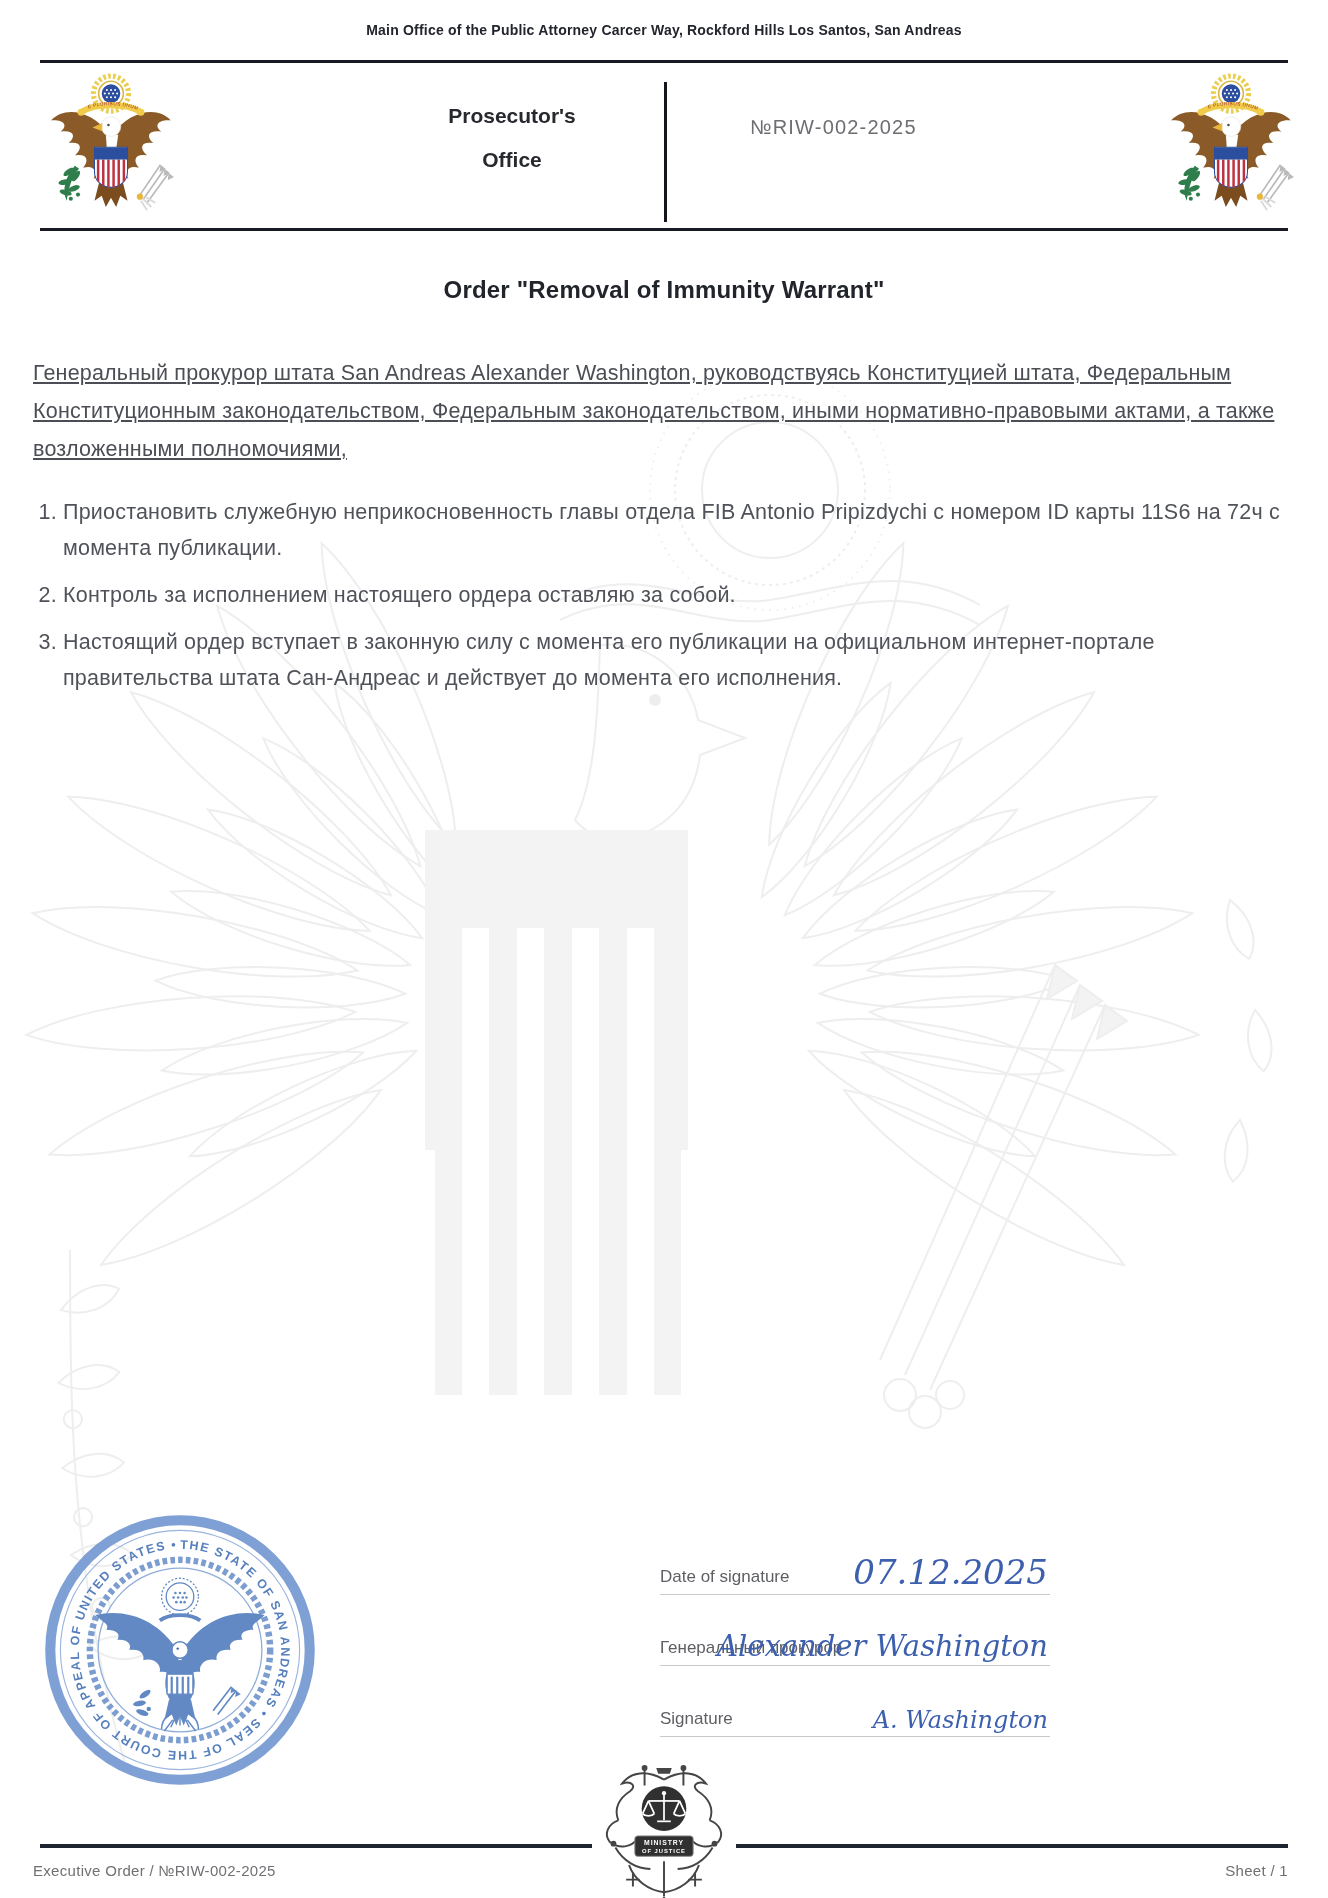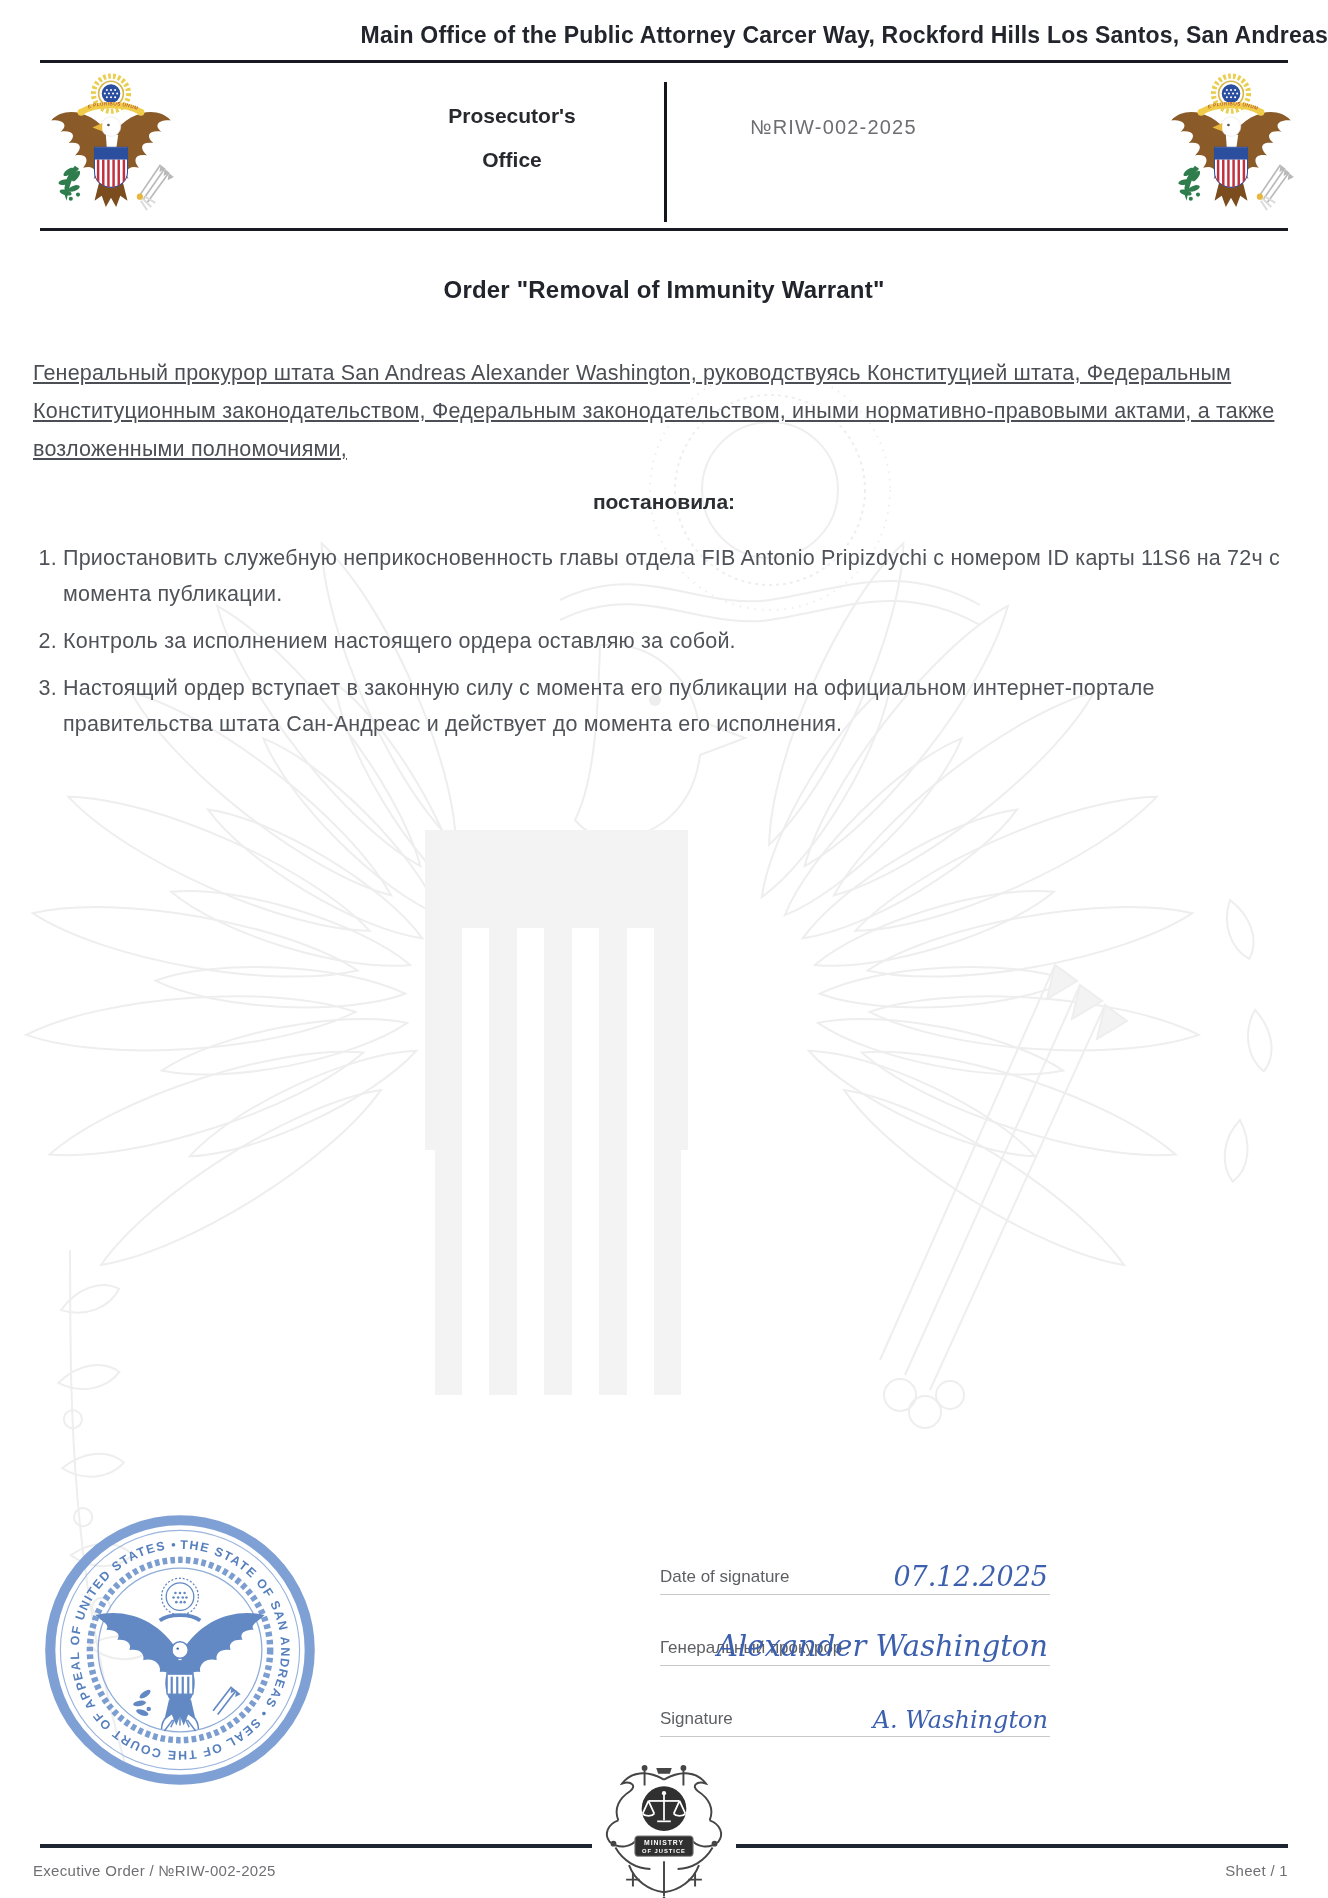--- a/index.html
+++ b/index.html
@@ -5,22 +5,22 @@
   html,body { margin:0; padding:0; background:#ffffff; }
   .page {
     position:relative; width:1328px; height:1898px; margin:0 auto;
     background:#ffffff; overflow:hidden;
     font-family:"Liberation Sans", sans-serif; color:#33353a;
   }
   
   .watermark { position:absolute; inset:0; z-index:0; pointer-events:none; }
   
   .top-title {
-    position:absolute; top:22px; left:0; right:0; text-align:right;
-    font-size:23px; font-weight:bold; color:#23252d; letter-spacing:.2px; z-index:2;
+    position:absolute; top:22px; left:0; right:0; text-align:center;
+    font-size:14px; font-weight:bold; color:#23252d; letter-spacing:.2px; z-index:2;
   }
   .rule { position:absolute; left:40px; right:40px; height:3px; background:#171a22; z-index:2; }
   .rule.r1 { top:60px; }
   .rule.r2 { top:228px; }
   .seal-eagle { position:absolute; top:66px; width:134px; height:150px; z-index:2; }
   .seal-eagle.left { left:44px; }
   .seal-eagle.right { right:30px; }
   .office-name {
     position:absolute; top:94px; left:347px; width:330px; text-align:center;
     font-size:21px; font-weight:bold; color:#28292e; line-height:44px; z-index:2;
@@ -38,21 +38,21 @@
   ol.order-list { margin:26px 0 16px 0; padding:0 0 0 30px; }
   ol.order-list li {
     font-size:21.5px; line-height:36px; color:#4f5258; letter-spacing:.2px; margin-bottom:11px;
   }
   
   .sig-block { position:absolute; left:660px; top:1548px; width:390px; z-index:2; }
   .sig-row { position:relative; height:46px; margin-bottom:24px; border-bottom:1px solid #c9c9c9; }
   .sig-label { position:absolute; left:0; bottom:7px; font-size:17px; color:#5d5f63; }
   .script { font-family:"DejaVu Serif", serif; font-style:italic; white-space:nowrap; }
   .sig-value { position:absolute; right:2px; bottom:2px; }
-  .sig-value.date { font-size:27px; }
+  .sig-value.date { font-size:34px; }
   .sig-value.name { font-size:29px; }
   .sig-value.sign { font-size:24px; }
   
   .court-seal { position:absolute; left:42px; top:1512px; width:276px; height:276px; z-index:2; }
   .sealring { font-family:"Liberation Sans", sans-serif; font-size:13.5px; font-weight:bold; letter-spacing:1.6px; }
   
   .footer-rule { position:absolute; left:40px; right:40px; top:1844px; height:4px; background:#1c2530; z-index:2; }
   .emblem-wrap {
     position:absolute; left:592px; top:1760px; width:144px; height:138px;
     background:#ffffff; display:flex; justify-content:center; z-index:3;
@@ -264,21 +264,20 @@
     <div>Office</div>
   </div>
   <div class="v-divider"></div>
   <div class="doc-number">№RIW-002-2025</div>
 
   <div class="rule r2"></div>
 
   <div class="content">
     <h1 class="doc-title">Order "Removal of Immunity Warrant"</h1>
     <p class="preamble">Генеральный прокурор штата San Andreas Alexander Washington, руководствуясь Конституцией штата, Федеральным Конституционным законодательством, Федеральным законодательством, иными нормативно-правовыми актами, а также возложенными полномочиями,</p>
-    <p class="resolved">постановила:</p>
     <ol class="order-list">
       <li>Приостановить служебную неприкосновенность главы отдела FIB Antonio Pripizdychi с номером ID карты 11S6 на 72ч с момента публикации.</li>
       <li>Контроль за исполнением настоящего ордера оставляю за собой.</li>
       <li>Настоящий ордер вступает в законную силу с момента его публикации на официальном интернет-портале правительства штата Сан-Андреас и действует до момента его исполнения.</li>
     </ol>
   </div>
 
   <div class="sig-block">
     <div class="sig-row">
       <span class="sig-label">Date of signature</span>

